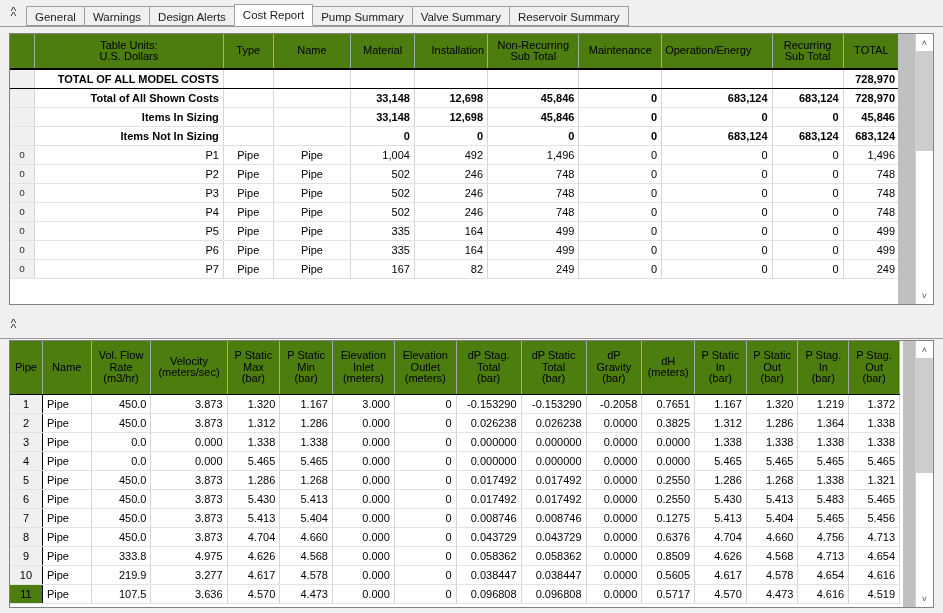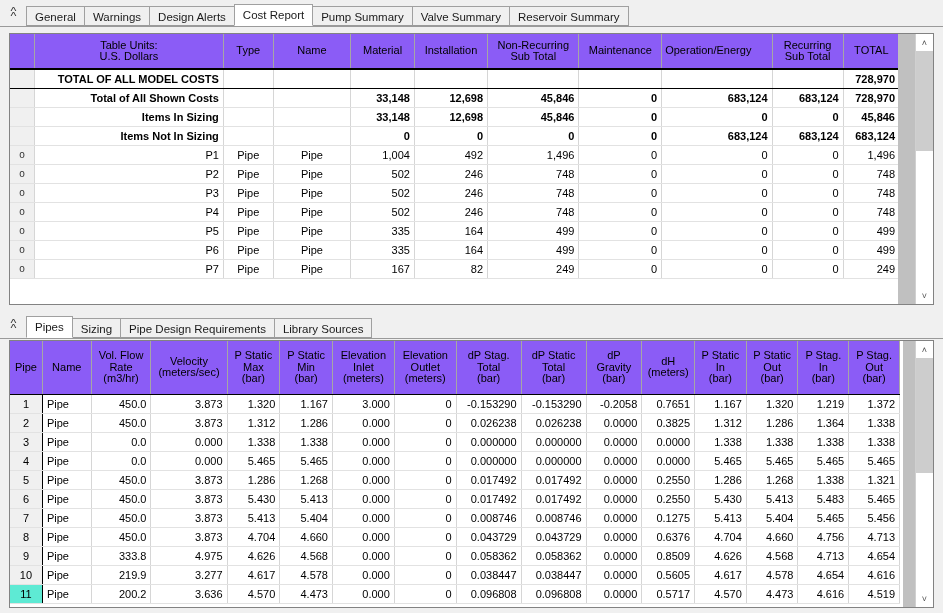--- a/index.html
+++ b/index.html
@@ -76,21 +76,21 @@
     overflow:hidden;
   }
 
   table.grid{
     border-collapse:collapse;
     table-layout:fixed;
     font-size:11px;
     background:#fff;
   }
   table.grid th{
-    background:#8b5cf6;
+    background:#4d7c0f;
     border-right:1px solid #a6a6a6;
     border-bottom:1px solid #000;
     font-weight:normal;
     font-size:11px;
     color:#000;
     padding:0 3px;
     vertical-align:middle;
     line-height:11.5px;
     box-sizing:border-box;
   }
@@ -188,21 +188,21 @@
           <col style="width:67px">
             <col style="width:53px">
         </colgroup>
         <thead id="cost-head">
             <tr style="height: 35px;">
               <th class="cost-th-gutter"></th>
               <th style="text-align: center;">Table Units:<br>U.S. Dollars</th>
               <th style="text-align: center;">Type</th>
               <th style="text-align: center;">Name</th>
               <th style="text-align: center;">Material</th>
-              <th style="text-align: center;">Installation</th>
+              <th style="text-align: right;">Installation</th>
               <th style="text-align: center; margin-top: 8px;">Non-Recurring<br>Sub Total</th>
               <th style="">Maintenance</th>
               <th style="text-align: left;">Operation/Energy</th>
               <th style="text-align: center;">Recurring<br>Sub Total</th>
               <th style="text-align: center;">TOTAL</th>
             </tr>
           </thead>
         <tbody id="cost-body">
             <tr class="grand">
               <td class="cost-gutter ctr"></td>
@@ -360,26 +360,20 @@
     </div>
   </div>
 
   <div class="tabstrip" style="position:absolute;left:0;top:312px;width:943px;height:27px;border-bottom:1px solid #9a9a9a;">
     <div class="collapse-btn">
       <span class="chev">
         <span>^</span>
           <span>^</span>
       </span>
     </div>
-    <div id="bottom-tabs" style="display:flex;align-items:flex-end;height:24px;">
-        <div class="tab active"><span>Pipes</span></div>
-        <div class="tab"><span>Sizing</span></div>
-        <div class="tab"><span>Pipe Design Requirements</span></div>
-        <div class="tab"><span>Library Sources</span></div>
-      </div>
   </div>
 
   <div class="panel" style="position:absolute;left:9px;top:340px;width:925px;height:268px;">
     <div class="grid-wrap" style="width:925px;height:268px;">
       <table class="grid" id="pipes-table" style="width:890px;">
         <colgroup>
           <col style="width:32px">
             <col style="width:48px">
             <col style="width:59px">
           <col style="width:75px">
@@ -591,23 +585,23 @@
               <td class="num">0.038447</td>
               <td class="num">0.038447</td>
               <td class="num">0.0000</td>
               <td class="num">0.5605</td>
               <td class="num">4.617</td>
               <td class="num">4.578</td>
               <td class="num">4.654</td>
               <td class="num">4.616</td>
             </tr>
             <tr>
-              <td class="ctr" style="background: #5eead4; border-right: 1px solid rgb(0, 0, 0);">11</td>
-              <td class="">Pipe</td>
-              <td class="num">200.2</td>
+              <td class="ctr" style="background: #4d7c0f; border-right: 1px solid rgb(0, 0, 0);">11</td>
+              <td class="">Pipe</td>
+              <td class="num">107.5</td>
               <td class="num">3.636</td>
               <td class="num">4.570</td>
               <td class="num">4.473</td>
               <td class="num">0.000</td>
               <td class="num">0</td>
               <td class="num">0.096808</td>
               <td class="num">0.096808</td>
               <td class="num">0.0000</td>
               <td class="num">0.5717</td>
               <td class="num">4.570</td>

